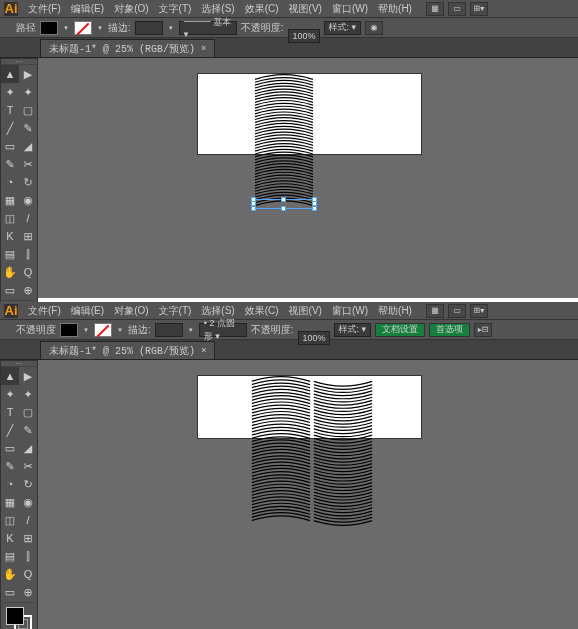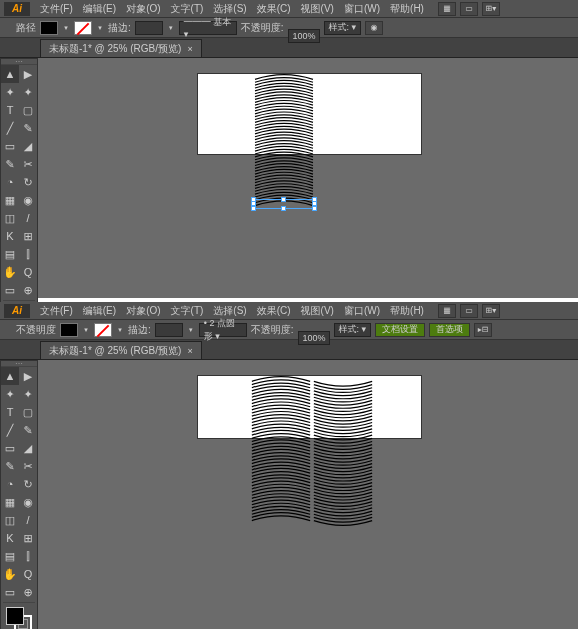--- a/index.html
+++ b/index.html
@@ -1,35 +1,35 @@
 <!DOCTYPE html>
 <html><head>
 <meta charset="utf-8">
 <style>
   * { margin: 0; padding: 0; box-sizing: border-box; }
   body { background: #fff; font-family: Arial, sans-serif; font-size: 10px; color: #ccc; width: 578px; }
   .app-window { background: #535353; position: relative; }
   .app-window.first { height: 298px; margin-bottom: 4px; }
   .app-window.second { height: 327px; }
   .menubar { height: 18px; background: #535353; display: flex; align-items: center; gap: 2px; padding-left: 4px; border-bottom: 1px solid #333; }
-  .ai-logo { width: 26px; height: 14px; background: #333; color: #ff9a00; display: flex; align-items: center; justify-content: center; font-weight: bold; font-size: 10px; margin-right: 4px; font-style: italic; }
+  .ai-logo { width: 14px; height: 14px; background: #333; color: #ff9a00; display: flex; align-items: center; justify-content: center; font-weight: bold; font-size: 13px; margin-right: 4px; }
   .menu-item { padding: 12px 4px; cursor: pointer; white-space: nowrap; font-size: 10px; }
   .menu-extras { margin-left: 8px; display: flex; gap: 4px; align-items: center; }
   .menu-icon-btn { width: 18px; height: 14px; background: #484848; border: 1px solid #333; display: flex; align-items: center; justify-content: center; font-size: 8px; }
   .options-bar { height: 20px; background: #535353; display: flex; align-items: center; gap: 4px; padding: 0 16px; border-bottom: 1px solid #333; }
   .opt-label { font-size: 10px; white-space: nowrap; }
   .swatch { width: 18px; height: 14px; background: #000; border: 1px solid #777; position: relative; }
   .swatch.none { background: #fff; }
   .swatch.none::after { content: ""; position: absolute; left: 0; right: 0; top: 50%; border-top: 2px solid red; transform: rotate(-45deg); }
   .swatch-drop { width: 8px; height: 14px; display: flex; align-items: center; justify-content: center; font-size: 7px; }
   .stroke-input { width: 28px; height: 14px; background: #3a3a3a; border: 1px solid #222; color: #ccc; font-size: 9px; text-align: center; }
   .opt-drop { height: 14px; background: #3a3a3a; border: 1px solid #222; padding: 0 4px; display: flex; align-items: center; font-size: 9px; }
   .opt-pct { width: 32px; margin-top: 17px; }
-  .opt-btn { height: 14px; padding: 0 6px; background: #4d7c0f; border: 1px solid #333; font-size: 9px; display: flex; align-items: center; }
-  .tabbar { height: 20px; background: #424242; display: flex; align-items: flex-end; padding-left: 40px; border-bottom: 1px solid #222; }
+  .opt-btn { height: 14px; padding: 0 6px; background: #15803d; border: 1px solid #333; font-size: 9px; display: flex; align-items: center; }
+  .tabbar { height: 20px; background: #424242; display: flex; align-items: flex-end; padding-left: 40px; border-bottom: 1px solid #222; font-family: Liberation Mono, monospace; }
   .doc-tab { height: 18px; background: #535353; padding: 2px 8px; font-size: 10px; display: flex; align-items: center; gap: 6px; border: 1px solid #222; border-bottom: none; }
   .tab-close { font-size: 9px; cursor: pointer; }
   .workspace { position: absolute; top: 58px; left: 0; right: 0; bottom: 0; background: #6b6b6b; }
   .toolbox { position: absolute; top: 0; left: 0; width: 38px; background: #535353; border: 1px solid #333; display: flex; flex-direction: column; }
   .tool-handle { height: 6px; background: #535353; border-bottom: 1px solid #444; display: flex; align-items: center; justify-content: center; }
   .tool-handle::before { content: "⋯"; font-size: 8px; color: #999; }
   .tool-row { display: flex; }
   .tool { width: 18px; height: 18px; display: flex; align-items: center; justify-content: center; font-size: 11px; cursor: pointer; position: relative; }
   .tool.selected { background: #3a3a3a; }
   .tool-sep { height: 1px; background: #444; margin: 1px 2px; }

